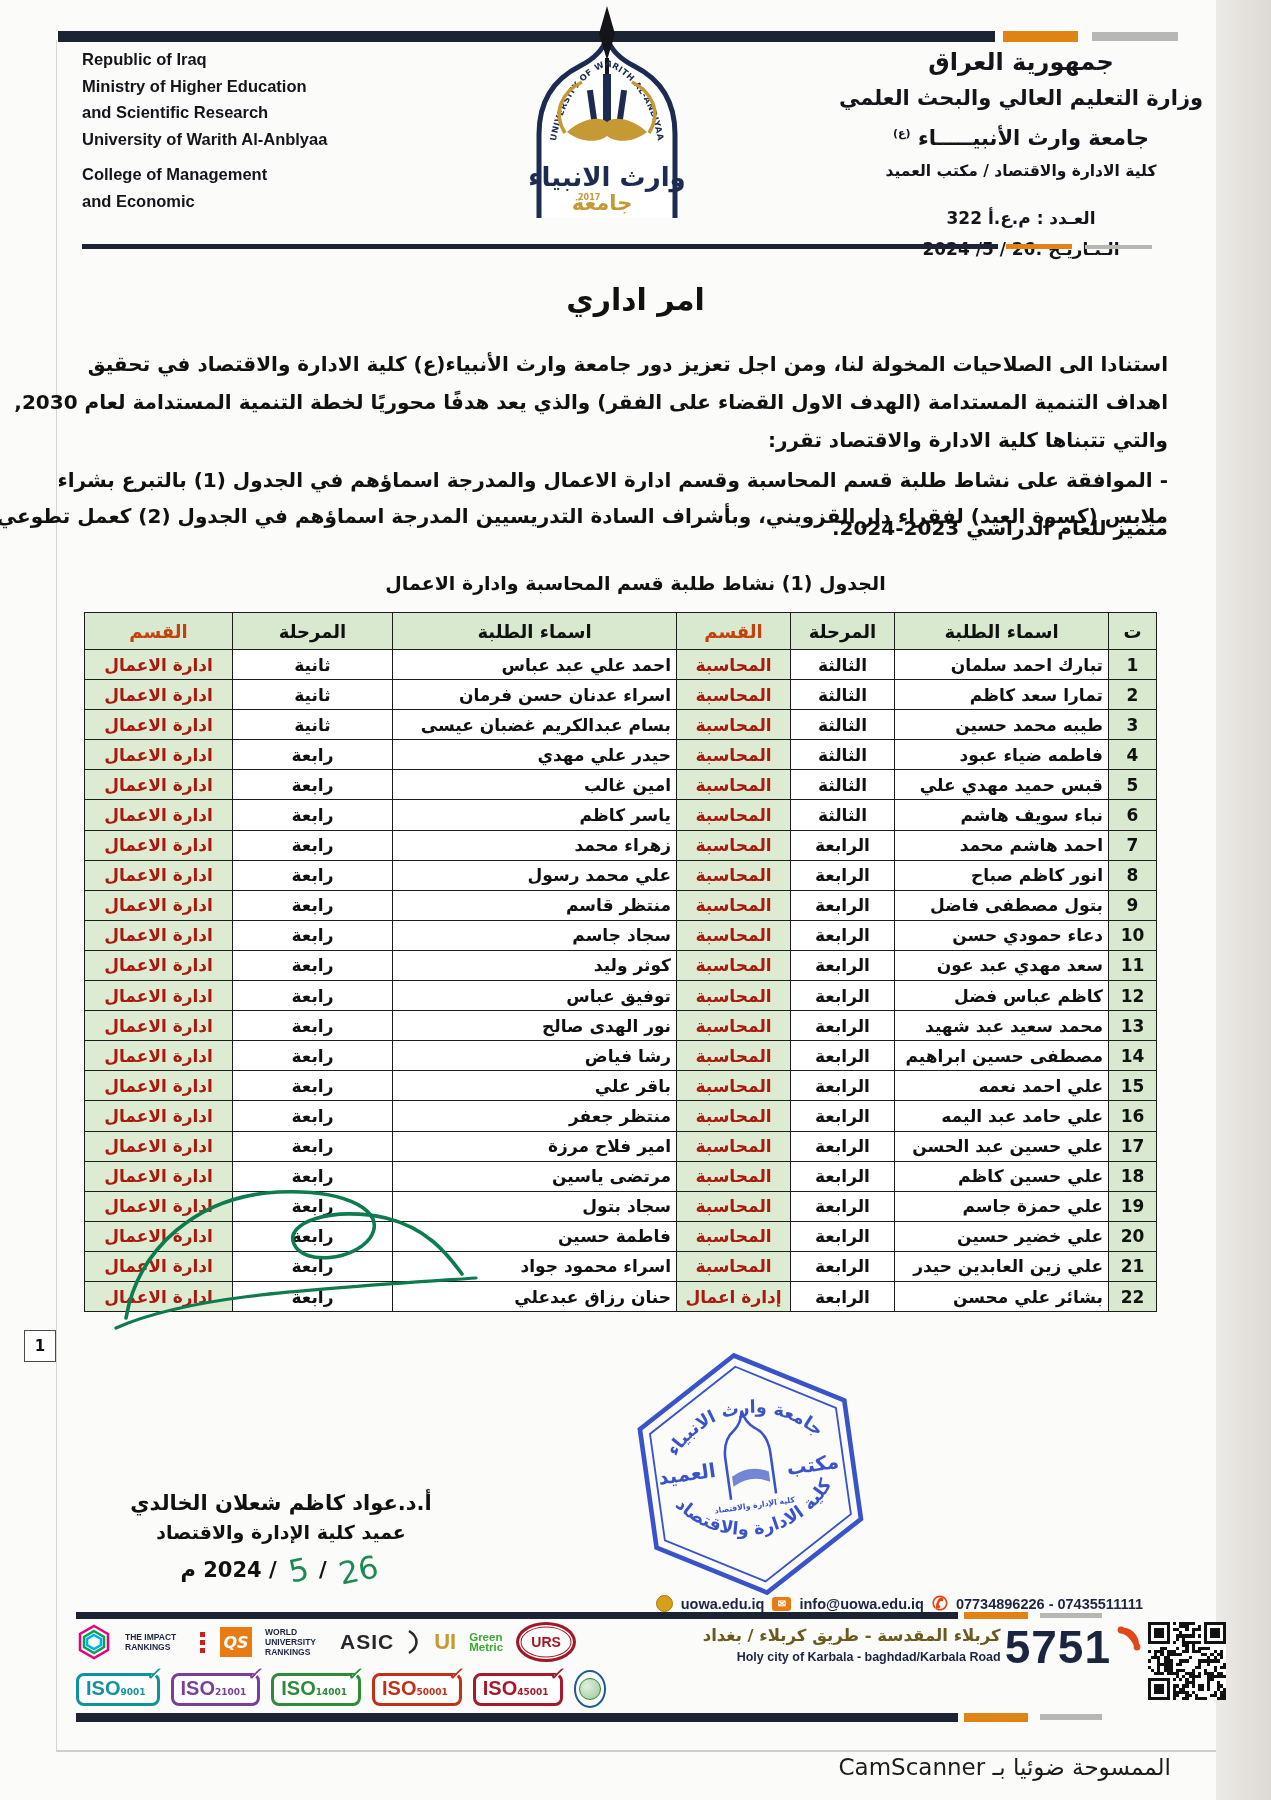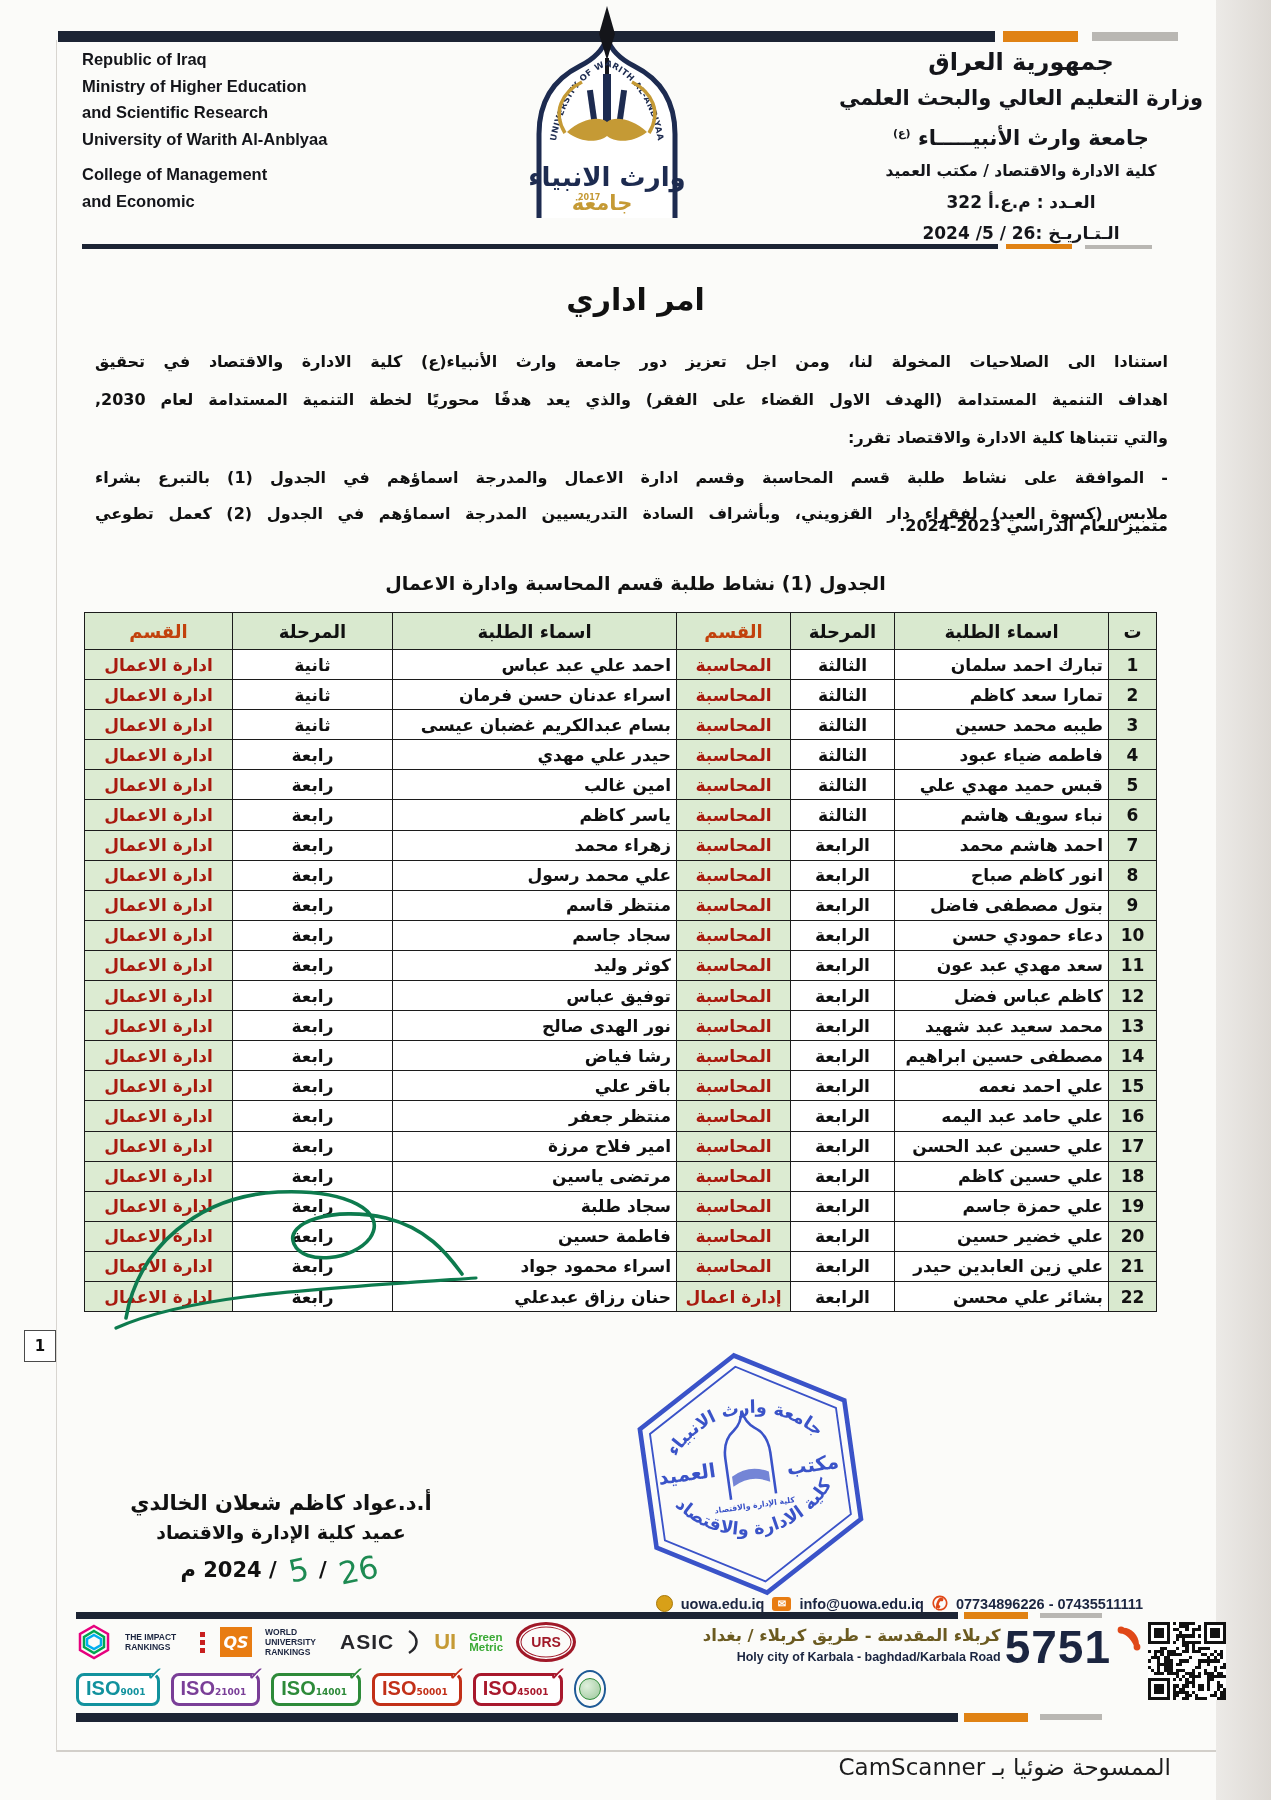--- a/index.html
+++ b/index.html
@@ -20,25 +20,25 @@
   
   .hdr-en{left:82px;top:46px;width:300px;font-family:"Liberation Sans","DejaVu Sans",sans-serif;
           font-weight:700;font-size:16.5px;line-height:26.5px;color:#14151a;}
   .hdr-en .grp2{margin-top:9px;}
   .hdr-ar{left:830px;top:44px;width:382px;text-align:center;direction:rtl;color:#14151a;}
   .hdr-ar .a1{font-size:24px;font-weight:700;line-height:36px;}
   .hdr-ar .a2{font-size:21px;font-weight:700;line-height:36px;}
   .hdr-ar .a3{font-size:21px;font-weight:700;line-height:36px;}
   .hdr-ar .a3 sup{font-size:11px;}
   .hdr-ar .a4{font-size:15.5px;font-weight:700;line-height:31px;}
-  .hdr-ar .a5{font-size:17px;font-weight:700;line-height:31px;}
+  .hdr-ar .a5{font-size:17px;font-weight:700;line-height:31px;margin-top:16px;}
   .hdr-ar .a6{font-size:17px;font-weight:700;line-height:30px;}
   
   .doc-title{left:0;top:282px;width:1271px;text-align:center;font-size:30px;font-weight:700;direction:rtl;}
-  .par-line{left:95px;width:1073px;direction:rtl;font-weight:700;font-size:16px;
+  .par-line{left:95px;width:1073px;direction:rtl;font-weight:700;font-size:20px;
             text-align:justify;text-align-last:justify;white-space:nowrap;}
   .par-line.short{text-align-last:right;}
   .par-line.indent{padding-right:26px;}
   .tbl-caption{left:0;top:572px;width:1271px;text-align:center;direction:rtl;font-size:19px;font-weight:700;}
   
   table.roster{border-collapse:collapse;table-layout:fixed;direction:rtl;
                position:absolute;left:84px;top:612px;width:1072px;background:#fff;}
   table.roster td,table.roster th{border:1.6px solid #1c1c1c;padding:0 5px;overflow:hidden;
                font-weight:700;white-space:nowrap;}
   table.roster th{height:36px;background:#d9e9cf;font-size:18px;color:#111;}
@@ -349,21 +349,21 @@
         <td class="r-dept">المحاسبة</td>
         <td class="l-name">مرتضى ياسين</td>
         <td class="l-stage">رابعة</td>
         <td class="l-dept">ادارة الاعمال</td>
       </tr>
       <tr>
         <td class="idx">19</td>
         <td class="r-name">علي حمزة جاسم</td>
         <td class="r-stage">الرابعة</td>
         <td class="r-dept">المحاسبة</td>
-        <td class="l-name">سجاد طلبة</td>
+        <td class="l-name">سجاد بتول</td>
         <td class="l-stage">رابعة</td>
         <td class="l-dept">ادارة الاعمال</td>
       </tr>
       <tr>
         <td class="idx">20</td>
         <td class="r-name">علي خضير حسين</td>
         <td class="r-stage">الرابعة</td>
         <td class="r-dept">المحاسبة</td>
         <td class="l-name">فاطمة حسين</td>
         <td class="l-stage">رابعة</td>

